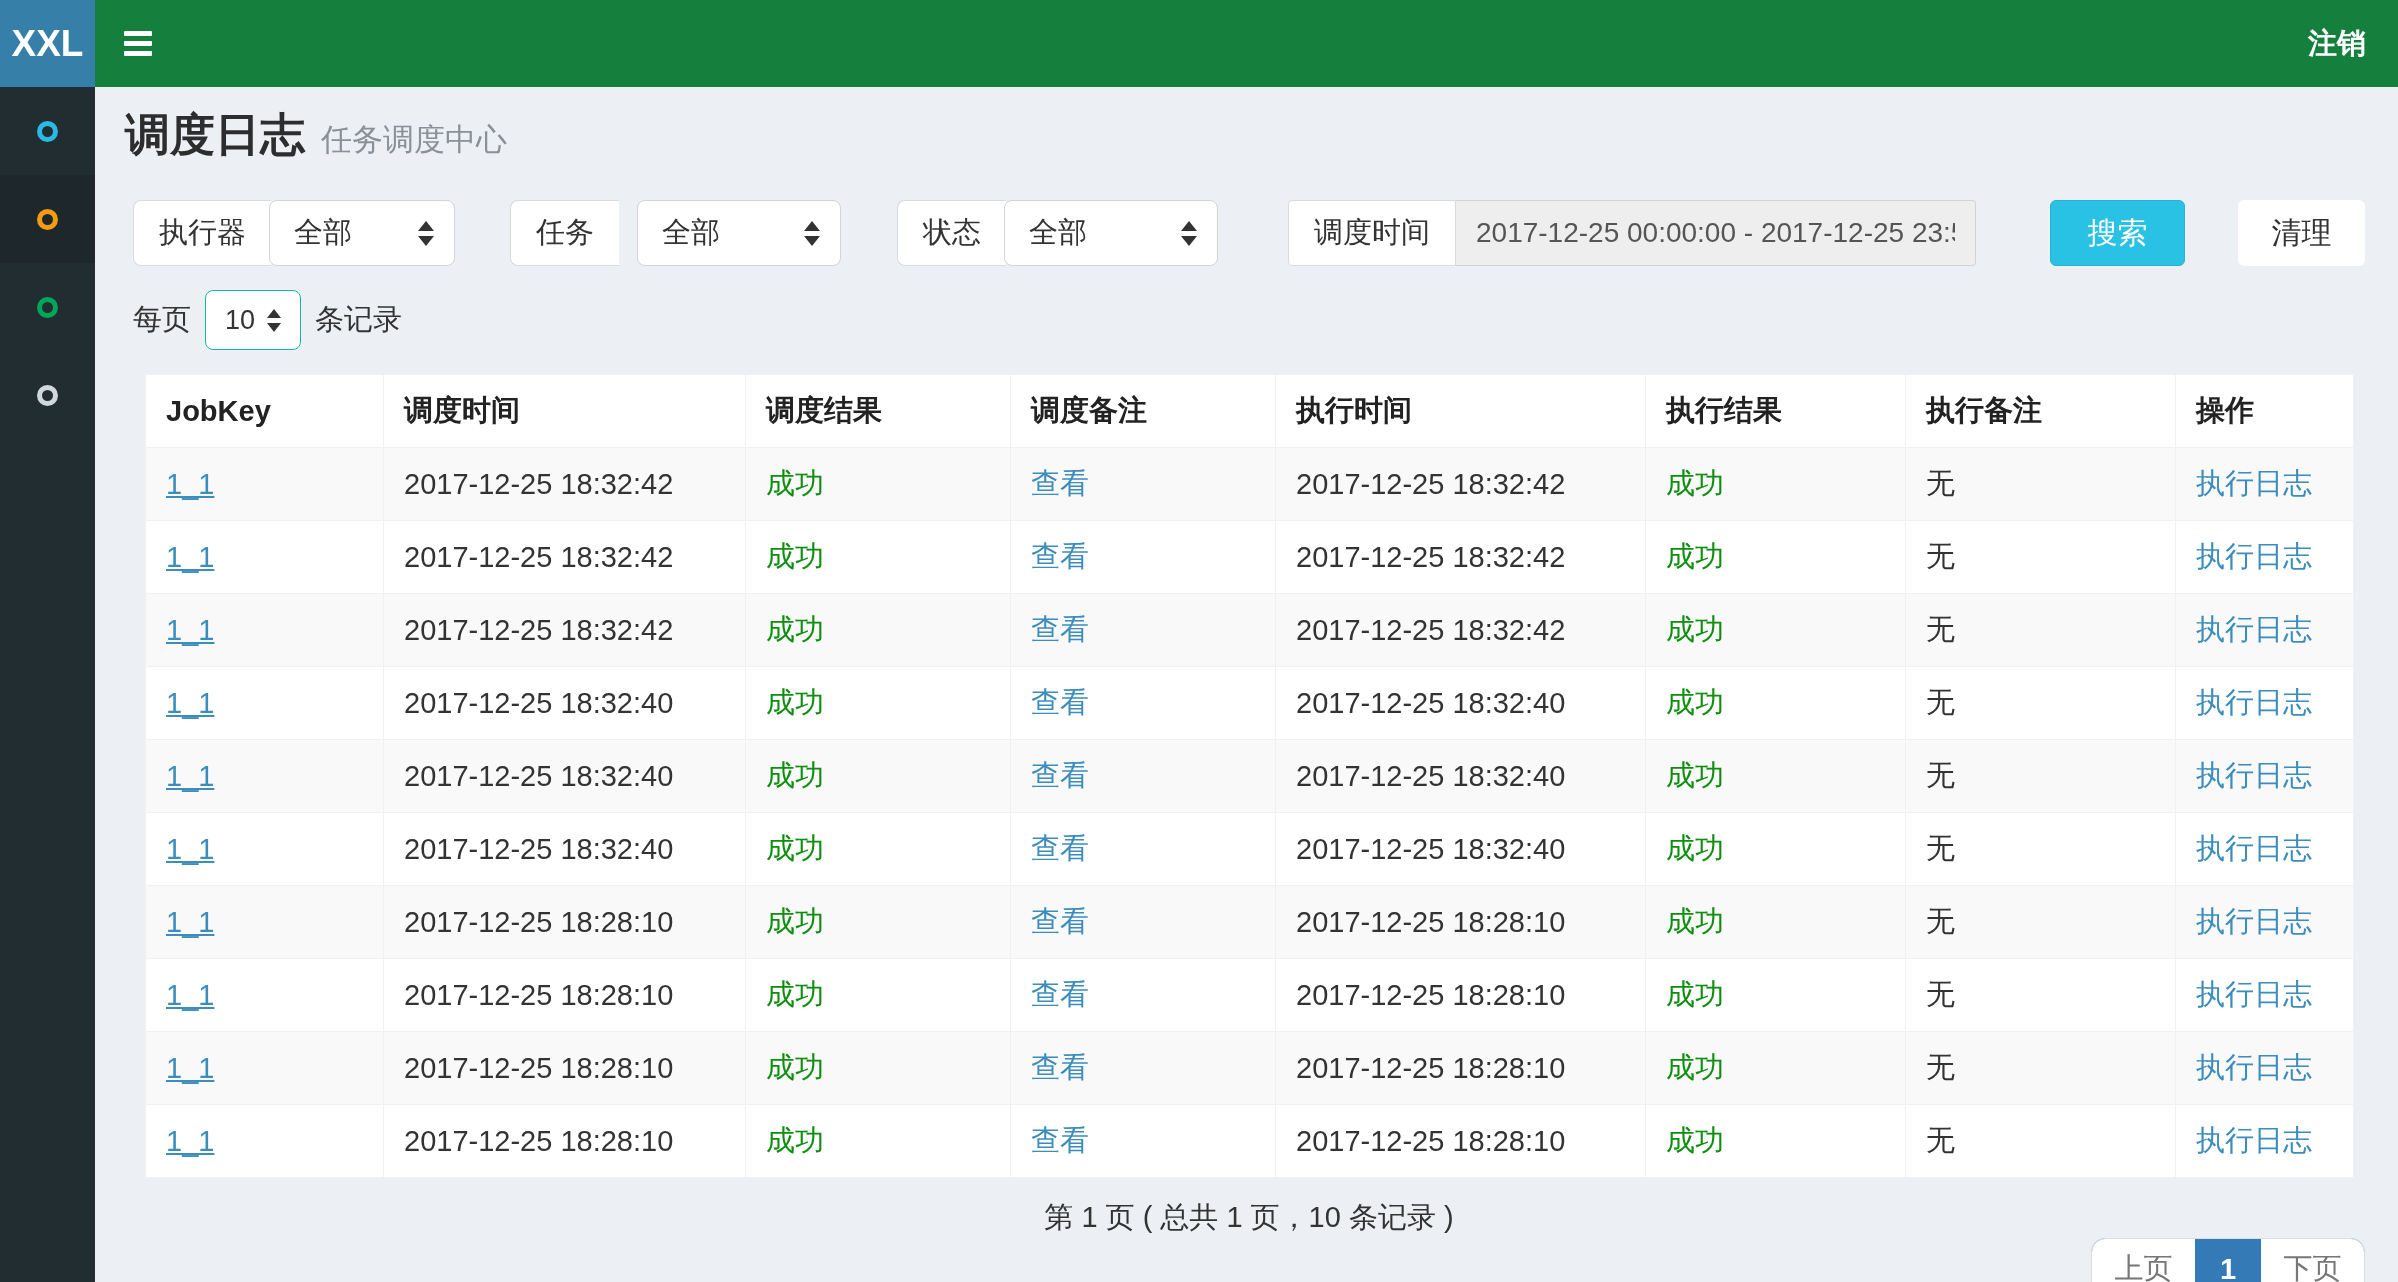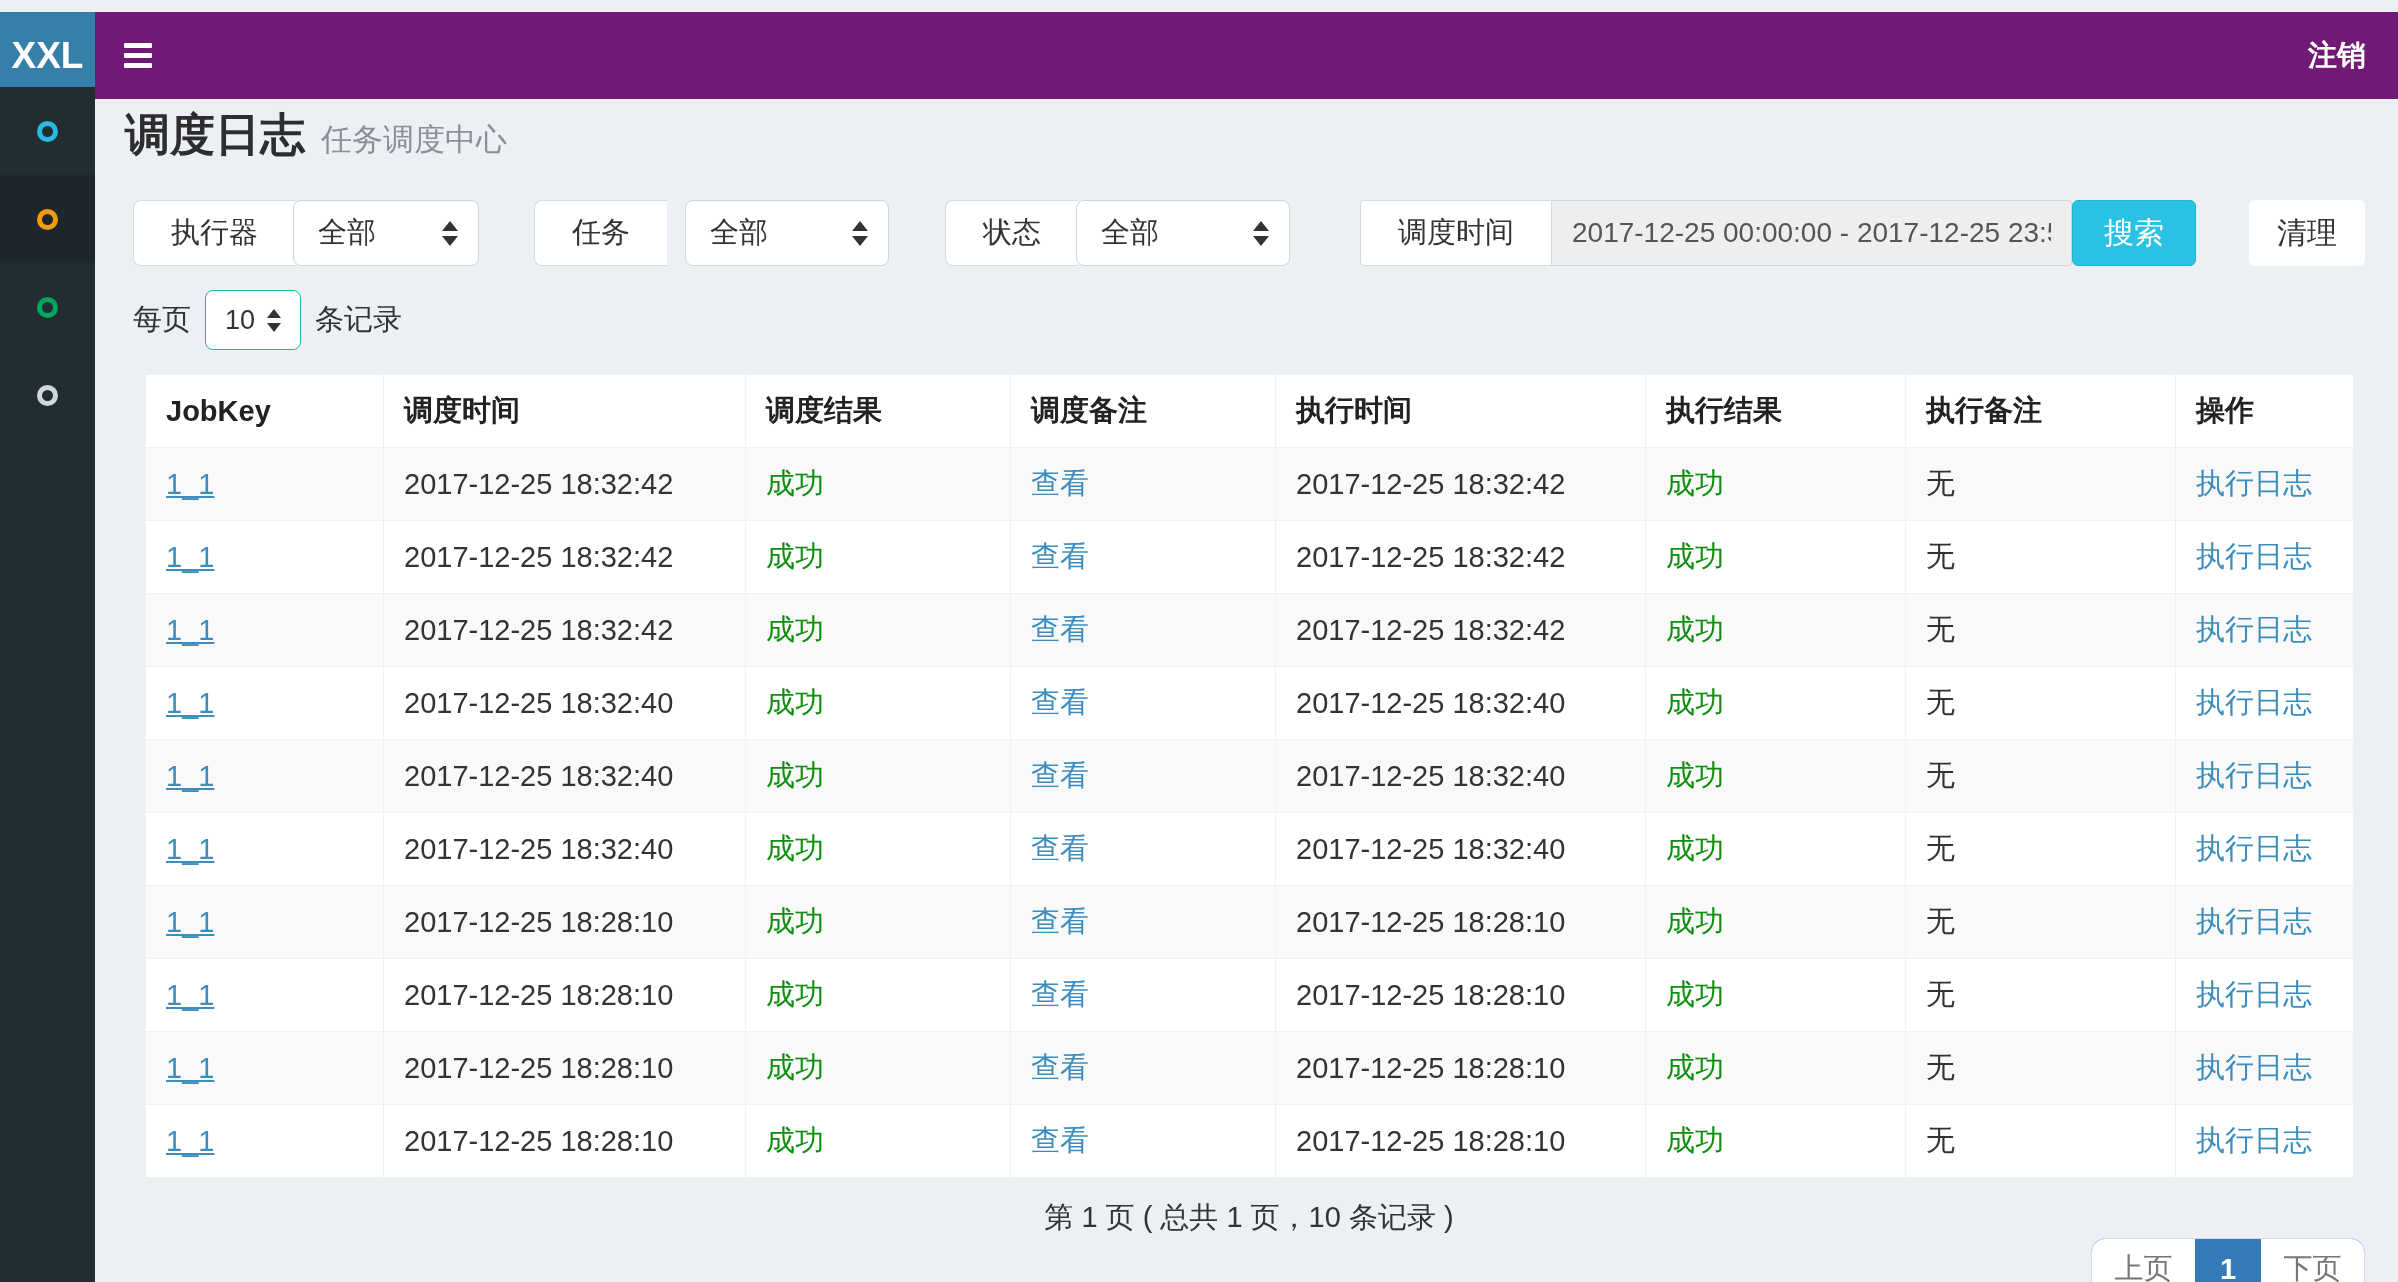--- a/index.html
+++ b/index.html
@@ -1,20 +1,20 @@
 <!DOCTYPE html>
 <html><head>
 <meta charset="utf-8">
 <style>
   * { margin:0; padding:0; box-sizing:border-box; }
   html,body { width:2398px; height:1282px; overflow:hidden;
     font-family:"Liberation Sans","DejaVu Sans",sans-serif; background:#ecf0f5; color:#333; }
 
   
-  .navbar { position:absolute; top:12px; left:0; width:2398px; height:87px; background:#701a75; display:flex; }
+  .navbar { position:absolute; top:0; left:0; width:2398px; height:87px; background:#15803d; display:flex; }
   .brand { width:95px; height:87px; background:#367fa9; color:#fff; font-size:37px; font-weight:bold;
     display:flex; align-items:center; justify-content:center; }
   .nav-rest { flex:1; display:flex; align-items:center;font-weight:bold; }
   .toggle { width:86px; height:87px; display:flex; align-items:center; justify-content:center; cursor:pointer; }
   .bars { display:flex; flex-direction:column; gap:5px; }
   .bars i { display:block; width:28px; height:5px; background:#fff; border-radius:1px; }
   .logout { margin-left:auto; padding:0 32px; color:#fff; font-size:29px; height:87px;
     display:flex; align-items:center; cursor:pointer; }
 
   
@@ -27,21 +27,21 @@
   .content { position:absolute; top:87px; left:95px; width:2303px; height:1195px; padding:0 25px 0 30px; }
 
   .page-head { padding-top:18px; height:105px; display:flex; align-items:baseline; }
   .page-title { font-size:45px; font-weight:600; color:#2d2d2d; }
   .page-sub { font-size:31px; color:#8a9096; margin-left:16px; font-weight:400; }
 
   
   .filters { margin:8px 8px 0 8px; display:flex; align-items:center; }
   .igroup { display:flex; height:66px; border-radius:8px; }
   .iaddon { background:#fff; border:1px solid #d7dbde; border-right:none; border-radius:8px 0 0 8px;
-    display:flex; align-items:center; padding:0 37px; font-size:29px; color:#333; white-space:nowrap; }
+    display:flex; align-items:center; padding:0 25px; font-size:29px; color:#333; white-space:nowrap; }
   .iselect { background:#fff; border:1px solid #cfd4d8; border-radius:8px; margin-left:-2px;
     display:flex; align-items:center; padding:0 20px 0 24px; font-size:29px; color:#333; cursor:pointer; }
   .iselect .val { flex:1; }
   .spin { display:inline-flex; flex-direction:column; align-items:center; margin-left:18px; }
   .spin .up { width:0; height:0; border-left:8px solid transparent; border-right:8px solid transparent;
     border-bottom:10px solid #333; margin-bottom:5px; }
   .spin .dn { width:0; height:0; border-left:8px solid transparent; border-right:8px solid transparent;
     border-top:10px solid #333; }
   .time-input { width:520px; height:66px; background:#eee; border:1px solid #cfd4d8; border-left:none;
     border-radius:0 4px 4px 0; font-size:28px; color:#555; padding:0 20px; text-align:center;

